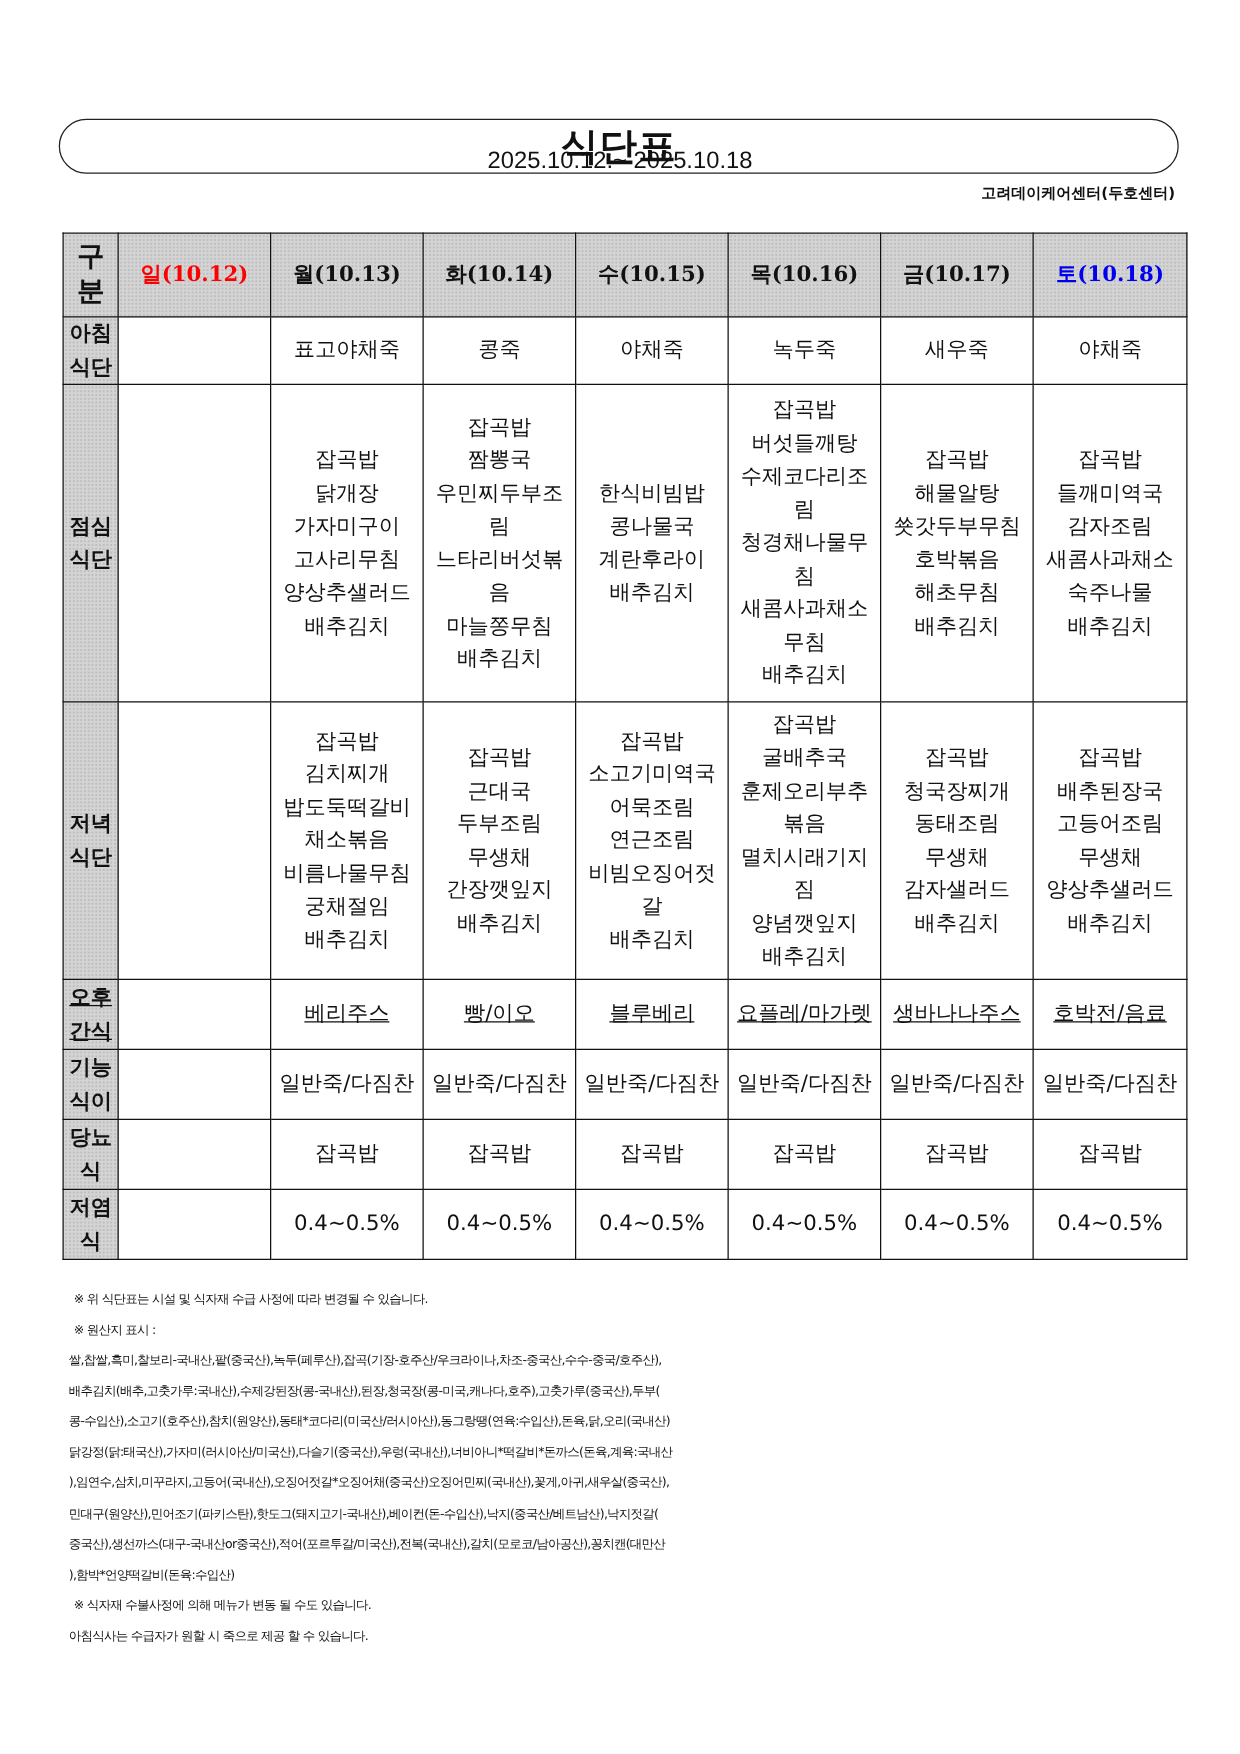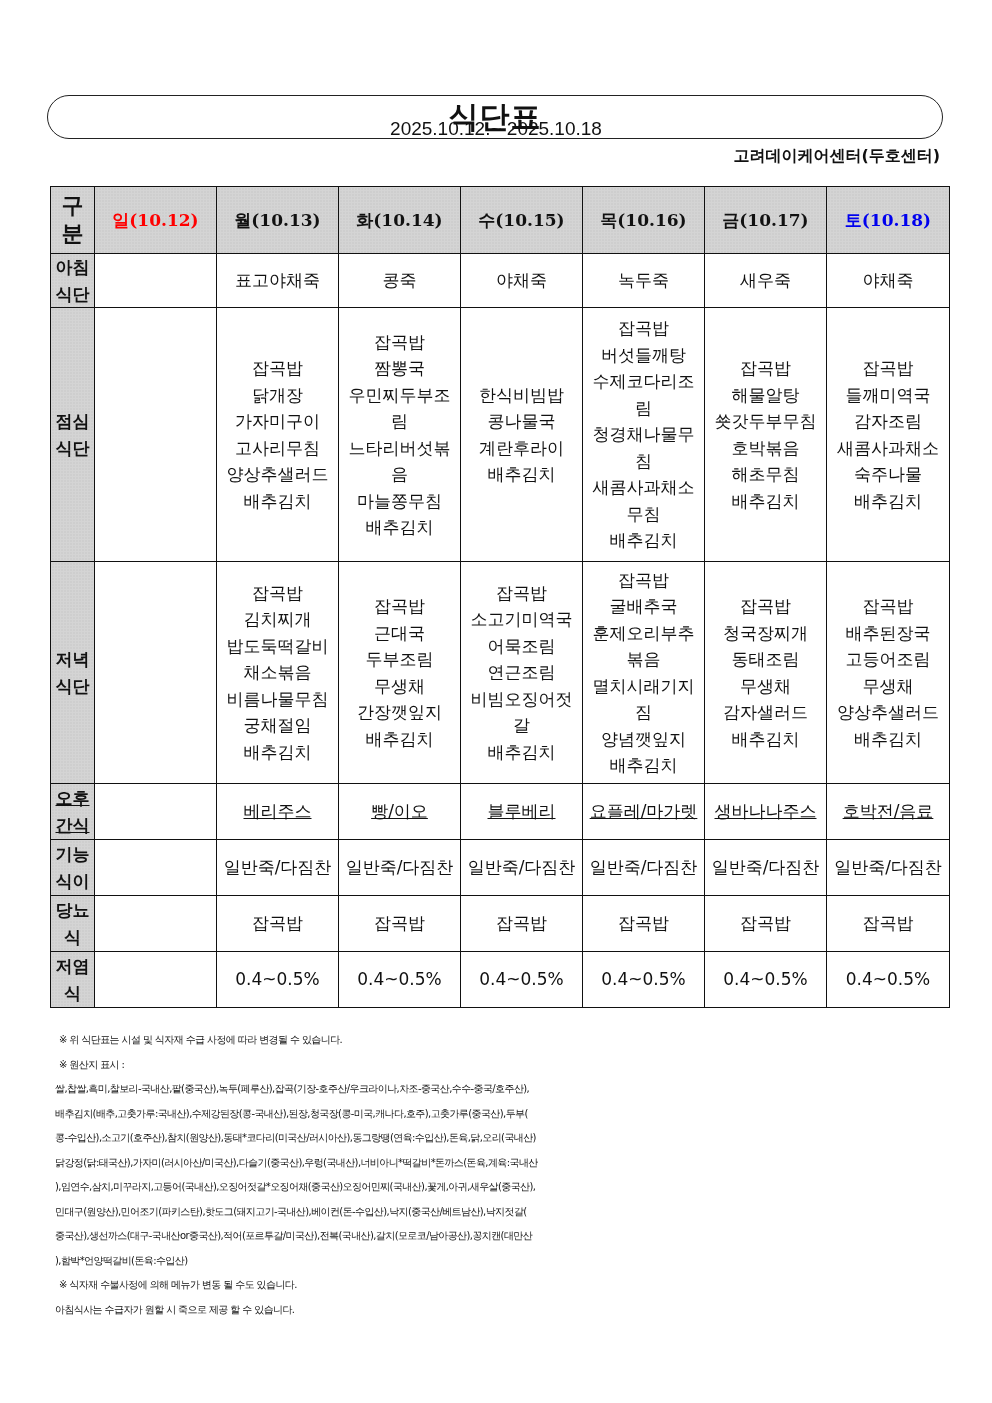--- a/index.html
+++ b/index.html
@@ -11,21 +11,21 @@
     position: absolute; left: 47px; top: 47px; width: 896px; height: 44px;
     border: 1.5px solid #222; border-radius: 22px; box-sizing: border-box;
     display: flex; align-items: center; justify-content: center; margin-top: 48px;
   }
   .title-box span { font-size: 30px; font-weight: bold; letter-spacing: 1px; }
   .period {
     position: absolute; left: 0; width: 992px; top: 118px; text-align: center;
     font-size: 19px; font-family: "Liberation Sans", sans-serif;
   }
   .center-name {
-    position: absolute; right: 52px; top: 146px; font-size: 16px; font-weight: bold;
+    position: absolute; right: 52px; top: 146px; font-size: 12px; font-weight: bold;
   }
   table.menu {
     position: absolute; left: 50px; top: 186px; width: 899px;
     border-collapse: collapse; table-layout: fixed;
   }
   table.menu td, table.menu th {
     border: 1.5px solid #111; text-align: center; vertical-align: middle;
     padding: 0; font-size: 17px; line-height: 26.5px;
   }
   .hdr-cell {

